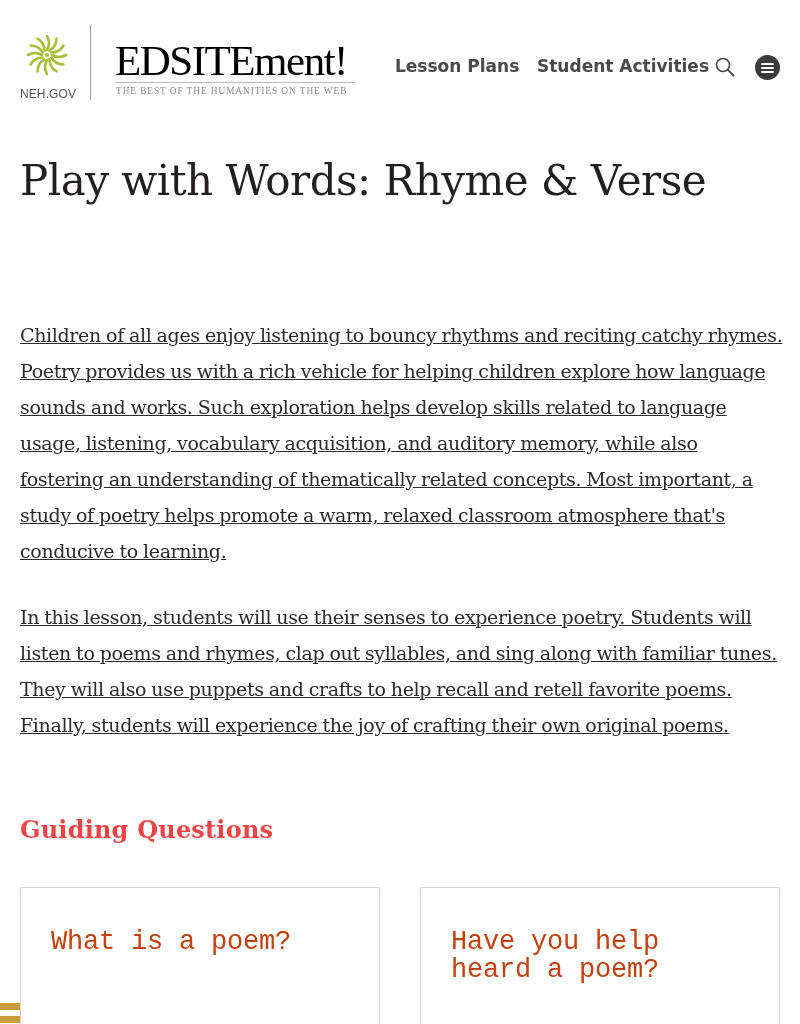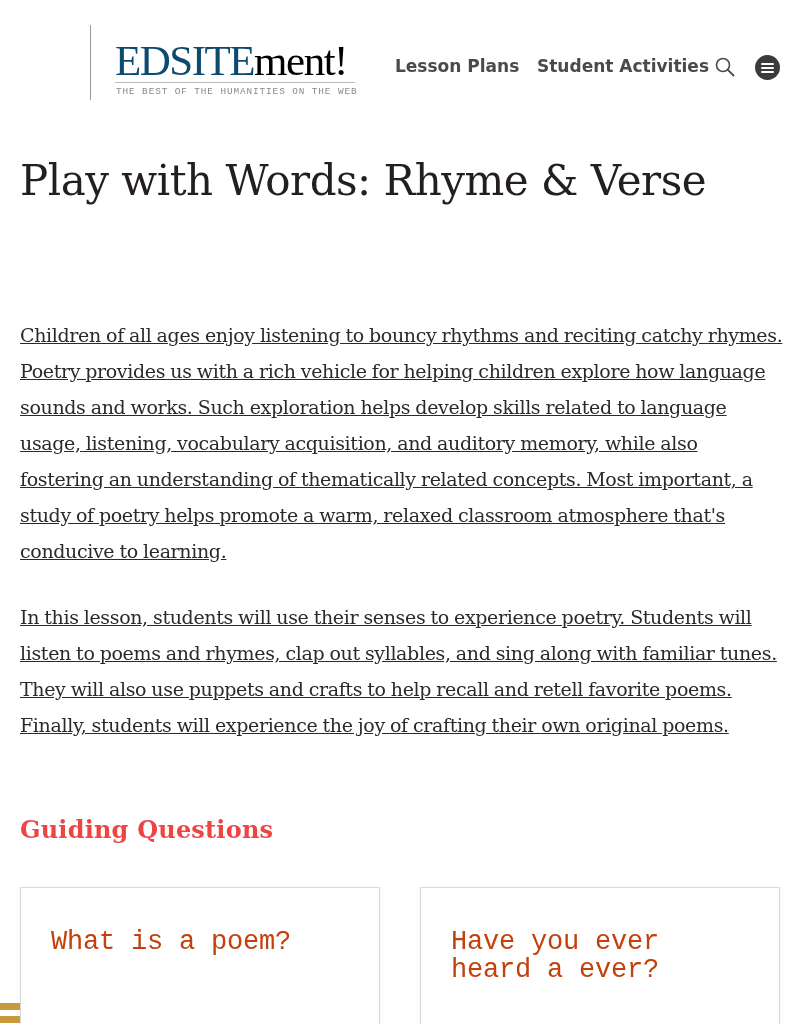--- a/index.html
+++ b/index.html
@@ -6,24 +6,24 @@
   html, body { width: 800px; height: 1024px; overflow: hidden; background: #ffffff; }
   body { font-family: "DejaVu Serif", serif; color: #231f20; position: relative; }
 
   .header { position: absolute; top: 0; left: 0; width: 800px; height: 120px; }
   .neh-logo { position: absolute; left: 20px; top: 33px; width: 56px; height: 70px; }
   .neh-logo svg { position: absolute; left: 5px; top: 0; }
   .neh-text { position: absolute; left: 0; top: 54px; font-family: "Liberation Sans", sans-serif; font-size: 12px; color: #555; letter-spacing: 0.1px; }
   .divider { position: absolute; left: 90px; top: 25px; width: 1px; height: 75px; background: #9a9a9a; }
   .edsite { position: absolute; left: 115px; top: 38px; width: 245px; height: 62px; }
   .edsite .wordmark { font-family: "Liberation Serif", serif; font-size: 43px; line-height: 46px; letter-spacing: -1.5px; white-space: nowrap; }
-  .edsite .wm-red { color: #0c4a6e; }
+  .edsite .wm-red { color: #000000; }
   .edsite .wm-gold { color: #000000; }
   .edsite .rule { position: absolute; left: 0; top: 44px; width: 240px; height: 1px; background: #b9b9b9; }
-  .edsite .tagline { position: absolute; left: 1px; top: 48px; font-family: Liberation Mono, monospace; font-size: 9.4px; color: #8a8a8a; letter-spacing: 0.9px; white-space: nowrap; }
+  .edsite .tagline { position: absolute; left: 1px; top: 48px; font-family: Liberation Serif, serif; font-size: 9.4px; color: #8a8a8a; letter-spacing: 0.9px; white-space: nowrap; }
 
   .nav { position: absolute; top: 56px; font-family: "DejaVu Sans", sans-serif; font-size: 17px; font-weight: bold; color: #4a4a4a; white-space: nowrap; }
   .nav-lesson { left: 395px; }
   .nav-student { left: 531px; margin-left: 6px; }
   .search-btn { position: absolute; left: 714px; top: 56px; width: 22px; height: 22px; }
   .menu-btn { position: absolute; left: 755px; top: 55px; width: 25px; height: 25px; border-radius: 50%; background: #3b3b3b; }
   .menu-btn span { position: absolute; left: 6px; width: 13px; height: 2.2px; background: #fff; border-radius: 1px; }
 
   .title { position: absolute; left: 20px; top: 148px; width: 770px; font-family: "DejaVu Serif", serif; font-weight: normal; font-size: 42px; line-height: 65px; color: #231f20; letter-spacing: -0.5px; }
 
@@ -39,20 +39,40 @@
   .card-text { position: absolute; left: 30px; top: 40px; width: 300px; font-family: Liberation Mono, monospace; font-size: 27px; line-height: 28px; color: #c2410c; letter-spacing: -0.2px; }
 
   .side-tab { position: absolute; left: 0; width: 20px; height: 7px; background: #c99a3b; }
   .side-tab-1 { top: 1003px; }
   .side-tab-2 { top: 1016px; }
 </style>
 </head>
 <body>
 
 <header class="header">
+  <a class="neh-logo">
+    <svg width="44" height="44" viewBox="-22 -22 44 44">
+      <g fill="none" stroke="#a6bf3a" stroke-width="2.6" stroke-linecap="round">
+        <path d="M0,-5 Q4,-12 0,-19" transform="rotate(0)"></path>
+        <path d="M0,-5 Q4,-12 0,-19" transform="rotate(30)"></path>
+        <path d="M0,-5 Q4,-12 0,-19" transform="rotate(60)"></path>
+        <path d="M0,-5 Q4,-12 0,-19" transform="rotate(90)"></path>
+        <path d="M0,-5 Q4,-12 0,-19" transform="rotate(120)"></path>
+        <path d="M0,-5 Q4,-12 0,-19" transform="rotate(150)"></path>
+        <path d="M0,-5 Q4,-12 0,-19" transform="rotate(180)"></path>
+        <path d="M0,-5 Q4,-12 0,-19" transform="rotate(210)"></path>
+        <path d="M0,-5 Q4,-12 0,-19" transform="rotate(240)"></path>
+        <path d="M0,-5 Q4,-12 0,-19" transform="rotate(270)"></path>
+        <path d="M0,-5 Q4,-12 0,-19" transform="rotate(300)"></path>
+        <path d="M0,-5 Q4,-12 0,-19" transform="rotate(330)"></path>
+      </g>
+      <circle cx="0" cy="0" r="2" fill="#a6bf3a"></circle>
+    </svg>
+    <span class="neh-text">NEH.GOV</span>
+  </a>
 
   <div class="divider"></div>
 
   <a class="edsite">
     <div class="wordmark"><span class="wm-red">EDSITE</span><span class="wm-gold">ment!</span></div>
     <div class="rule"></div>
     <div class="tagline">THE BEST OF THE HUMANITIES ON THE WEB</div>
   </a>
 
   <a class="nav nav-lesson">Lesson Plans</a>
@@ -76,17 +96,17 @@
 
 <p class="body-p p1">Children of all ages enjoy listening to bouncy rhythms and reciting catchy rhymes. Poetry provides us with a rich vehicle for helping children explore how language sounds and works. Such exploration helps develop skills related to language usage, listening, vocabulary acquisition, and auditory memory, while also fostering an understanding of thematically related concepts. Most important, a study of poetry helps promote a warm, relaxed classroom atmosphere that's conducive to learning.</p>
 <p class="body-p p2">In this lesson, students will use their senses to experience poetry. Students will listen to poems and rhymes, clap out syllables, and sing along with familiar tunes. They will also use puppets and crafts to help recall and retell favorite poems. Finally, students will experience the joy of crafting their own original poems.</p>
 
 <h2 class="section-heading">Guiding Questions</h2>
 
 <div class="card card-1">
   <div class="card-text">What is a poem?</div>
 </div>
 <div class="card card-2">
-  <div class="card-text">Have you ever heard a ever?</div>
+  <div class="card-text">Have you help heard a poem?</div>
 </div>
 
 <div class="side-tab side-tab-1"></div>
 <div class="side-tab side-tab-2"></div>
 
 </body></html>

